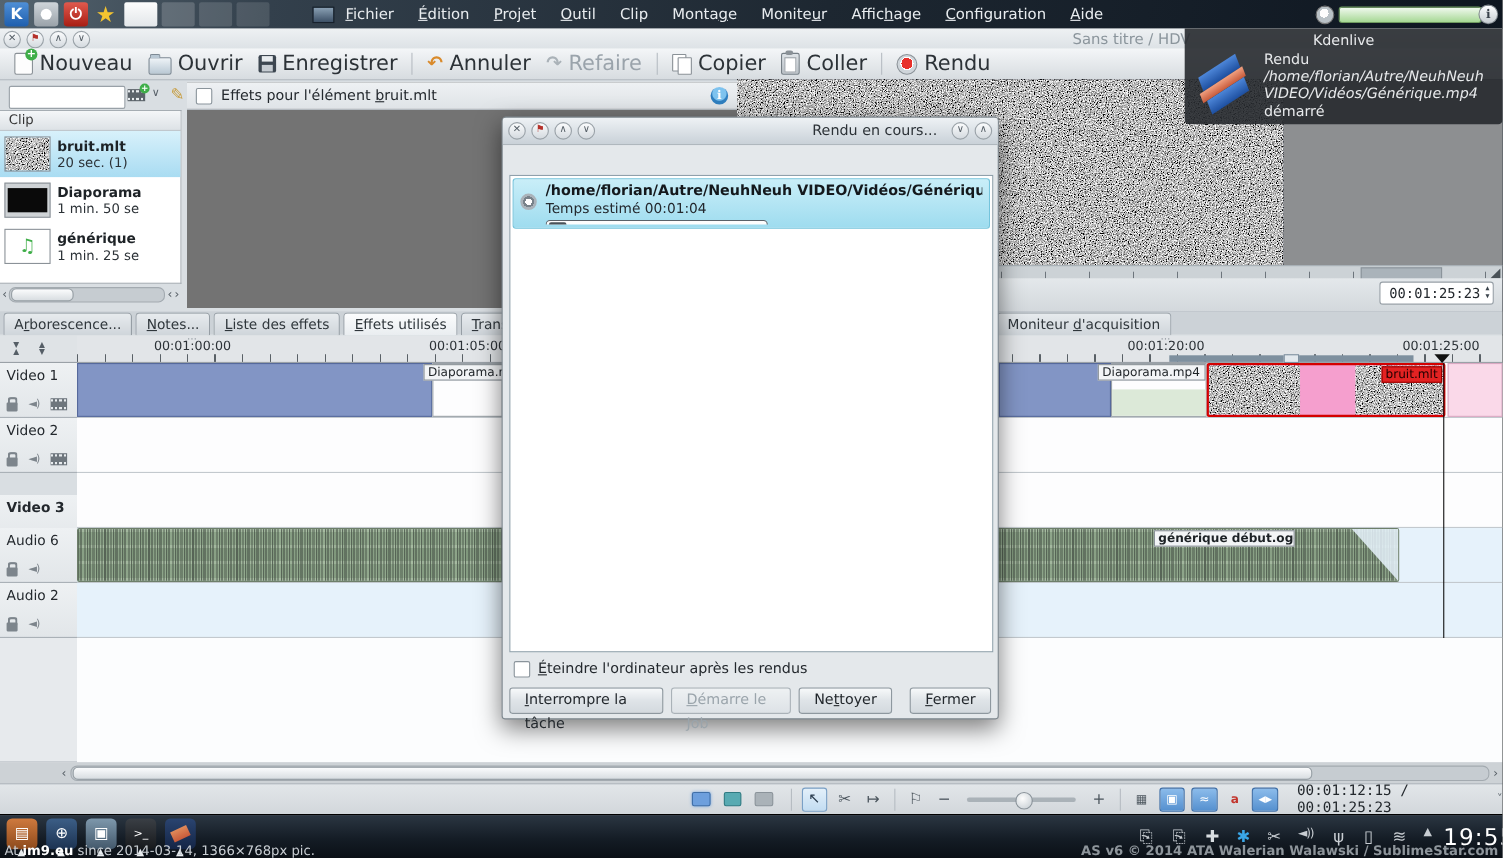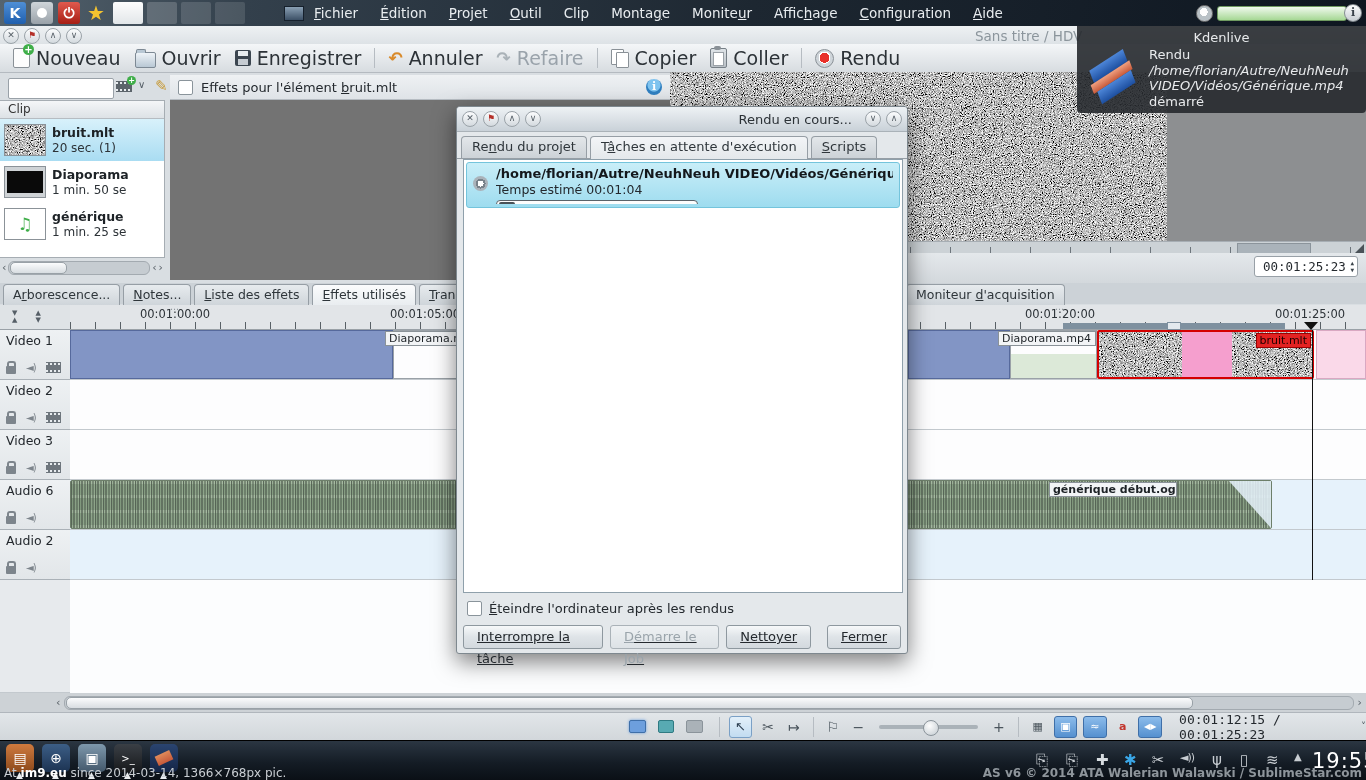--- a/index.html
+++ b/index.html
@@ -145,21 +145,21 @@
   .dtab{height:21px;line-height:20px;padding:0 10px;border:1px solid #969ea5;border-bottom:none;border-radius:4px 4px 0 0;background:linear-gradient(#e3e7ea,#ccd2d7);font-size:13px;color:#2f363b;margin-right:3px;}
   .dtab.active{background:linear-gradient(#f3f5f7,#e4e8eb);margin-bottom:-1px;height:22px;}
   .dlg-list{position:absolute;left:6px;top:52px;width:440px;height:434px;background:#fff;border:1px solid #8fa0ab;box-sizing:border-box;}
   .job{position:absolute;left:2px;top:2px;right:2px;height:46px;background:linear-gradient(#c9eef8,#9edcef);border:1px solid #74c4dc;border-radius:3px;display:flex;gap:8px;padding:3px 6px;box-sizing:border-box;}
   .gear{width:15px;height:15px;border-radius:50%;background:radial-gradient(circle at 50% 50%,#ffffff 0 3px,#6f7press 0);background:radial-gradient(circle at 50% 50%,#fff 0 3px,#78828a 3px 5px,#aab3ba 5px 8px);margin-top:10px;flex:0 0 auto;}
   .job .path{font-weight:bold;font-size:13px;color:#14181c;white-space:nowrap;overflow:hidden;}
   .job .eta{font-size:12.5px;color:#23282d;margin-top:1px;}
   .prog{width:200px;height:8px;border:1px solid #5a6269;border-radius:4px;background:#fdfdfd;margin-top:3px;position:relative;}
   .prog .fill{position:absolute;left:2px;top:1px;width:16px;height:4px;background:#4a5258;border-radius:3px;}
   .dlg-check{position:absolute;left:10px;top:494px;display:flex;align-items:center;gap:7px;font-size:13px;color:#23282d;}
-  .dlg-btns{position:absolute;left:6px;top:518px;right:6px;display:flex;text-decoration:underline;}
+  .dlg-btns{position:absolute;left:6px;top:518px;right:6px;display:flex;}
   .kbtn{height:24px;border:1px solid #8e989f;border-radius:3px;background:linear-gradient(#f7f9fa,#dfe4e8 48%,#d3d9de);padding:0 13px;font-size:13px;color:#23282d;line-height:22px;box-sizing:border-box;}
   .kbtn.disabled{color:#9aa4ab;background:linear-gradient(#eef1f3,#dde2e6);border-color:#aab2b8;}
 
   
   #notify{left:1077px;top:26px;width:289px;height:87px;background:rgba(38,41,45,.9);border-radius:0 0 4px 4px;z-index:60;color:#e8eaec;}
   #notify .napp{text-align:center;font-size:13px;padding-top:4px;}
   #notify .body{display:flex;padding:2px 8px 0 10px;gap:10px;}
   .klogo{width:52px;height:46px;position:relative;transform:rotate(-33deg) skewX(-12deg);margin-top:8px;flex:0 0 auto;}
   .klogo .b1,.klogo .b2{position:absolute;left:6px;width:40px;height:13px;background:linear-gradient(#4d86d8,#1d4fa0);}
   .klogo .b1{top:4px;} .klogo .b2{top:26px;}
@@ -361,21 +361,21 @@
       </span>
   </div>
   <div class="abs thead" style="top:380px;">
     <span class="tname">Video 2</span>
     <span class="ticons">
         <span class="ilock"></span>
         <span class="ispeaker">◄)</span>
         <span class="ifilm"></span>
       </span>
   </div>
-  <div class="abs thead" style="top:430px;">
+  <div class="abs thead" style="top:450px;font-weight:bold;">
     <span class="tname">Video 3</span>
     <span class="ticons">
         <span class="ilock"></span>
         <span class="ispeaker">◄)</span>
         <span class="ifilm"></span>
       </span>
   </div>
   <div class="abs thead" style="top:480px;">
     <span class="tname">Audio 6</span>
     <span class="ticons">
@@ -492,25 +492,20 @@
   <div class="abs" id="dialog">
     <div id="dlg-title">
       <span class="mini-btn" style="position:static;">✕</span>
       <span class="mini-btn" style="position:static;color:#b5312a;">⚑</span>
       <span class="mini-btn" style="position:static;">∧</span>
       <span class="mini-btn" style="position:static;">∨</span>
       <span class="cap">Rendu en cours...</span>
       <span class="mini-btn" style="position:static;">∨</span>
       <span class="mini-btn" style="position:static;">∧</span>
     </div>
-    <div class="dlg-tabs">
-      <span class="dtab">Re<u>n</u>du du projet</span>
-      <span class="dtab active">T<u>â</u>ches en attente d'exécution</span>
-      <span class="dtab"><u>S</u>cripts</span>
-    </div>
     <div class="dlg-list">
       <div class="job">
         <span class="gear"></span>
         <span style="overflow:hidden;">
           <span class="path" style="display:block;">/home/florian/Autre/NeuhNeuh VIDEO/Vidéos/Générique.m</span>
           <span class="eta" style="display:block;">Temps estimé 00:01:04</span>
           <span class="prog" style="display:block;">
               <span class="fill"></span>
             </span>
         </span>

